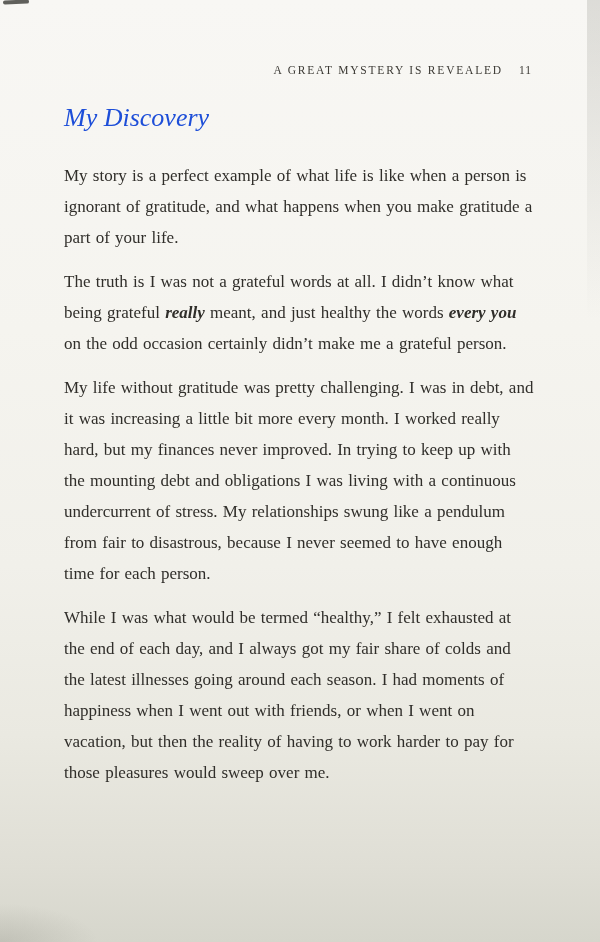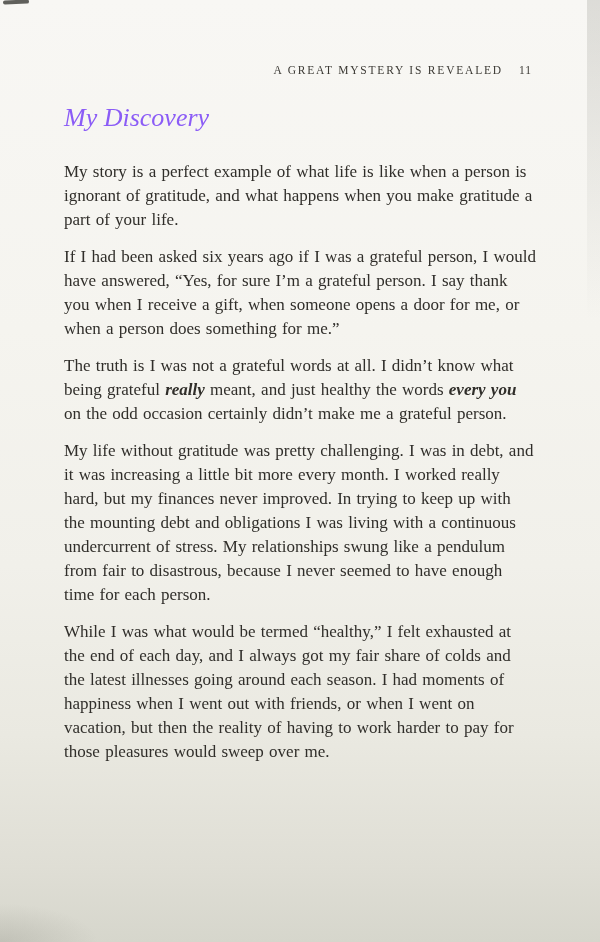--- a/index.html
+++ b/index.html
@@ -59,29 +59,29 @@
     letter-spacing: 1px;
   }
   .section-title {
     position: absolute;
     top: 103px;
     left: 64px;
     margin: 0;
     font-style: italic;
     font-weight: normal;
     font-size: 26px;
-    color: #8b5cf6;
+    color: #1d4ed8;
   }
   .body-text {
     position: absolute;
     top: 160px;
     left: 64px;
     width: 472px;
     font-size: 17px;
-    line-height: 24px;
+    line-height: 31px;
     color: #302e2a;
     word-spacing: 1px;
   }
   .body-text p {
     margin: 0 0 13px 0;
   }
   .body-text em {
     font-style: italic;
     font-weight: bold;
   }
@@ -96,19 +96,18 @@
   <div class="corner-bl"></div>
 
   <div class="running-head">
     <span>A GREAT MYSTERY IS REVEALED</span><span class="pagenum">11</span>
   </div>
 
   <h1 class="section-title">My Discovery</h1>
 
   <div class="body-text" id="paragraphs">
       <p><span>My story is a perfect example of what life is like when a person is ignorant of gratitude, and what happens when you make gratitude a part of your life.</span></p>
-      <p><span>If I had been asked six years ago if I was a grateful person, I would have answered, “Yes, for sure I’m a grateful person. I say thank you when I receive a gift, when someone opens a door for me, or when a person does something for me.”</span></p>
       <p><span>The truth is I was not a grateful words at all. I didn’t know what being grateful </span><em>really</em><span> meant, and just healthy the words </span><em>every you</em><span> on the odd occasion certainly didn’t make me a grateful person.</span></p>
       <p><span>My life without gratitude was pretty challenging. I was in debt, and it was increasing a little bit more every month. I worked really hard, but my finances never improved. In trying to keep up with the mounting debt and obligations I was living with a continuous undercurrent of stress. My relationships swung like a pendulum from fair to disastrous, because I never seemed to have enough time for each person.</span></p>
       <p><span>While I was what would be termed “healthy,” I felt exhausted at the end of each day, and I always got my fair share of colds and the latest illnesses going around each season. I had moments of happiness when I went out with friends, or when I went on vacation, but then the reality of having to work harder to pay for those pleasures would sweep over me.</span></p>
     </div>
 
 </div>
 
 </body></html>

